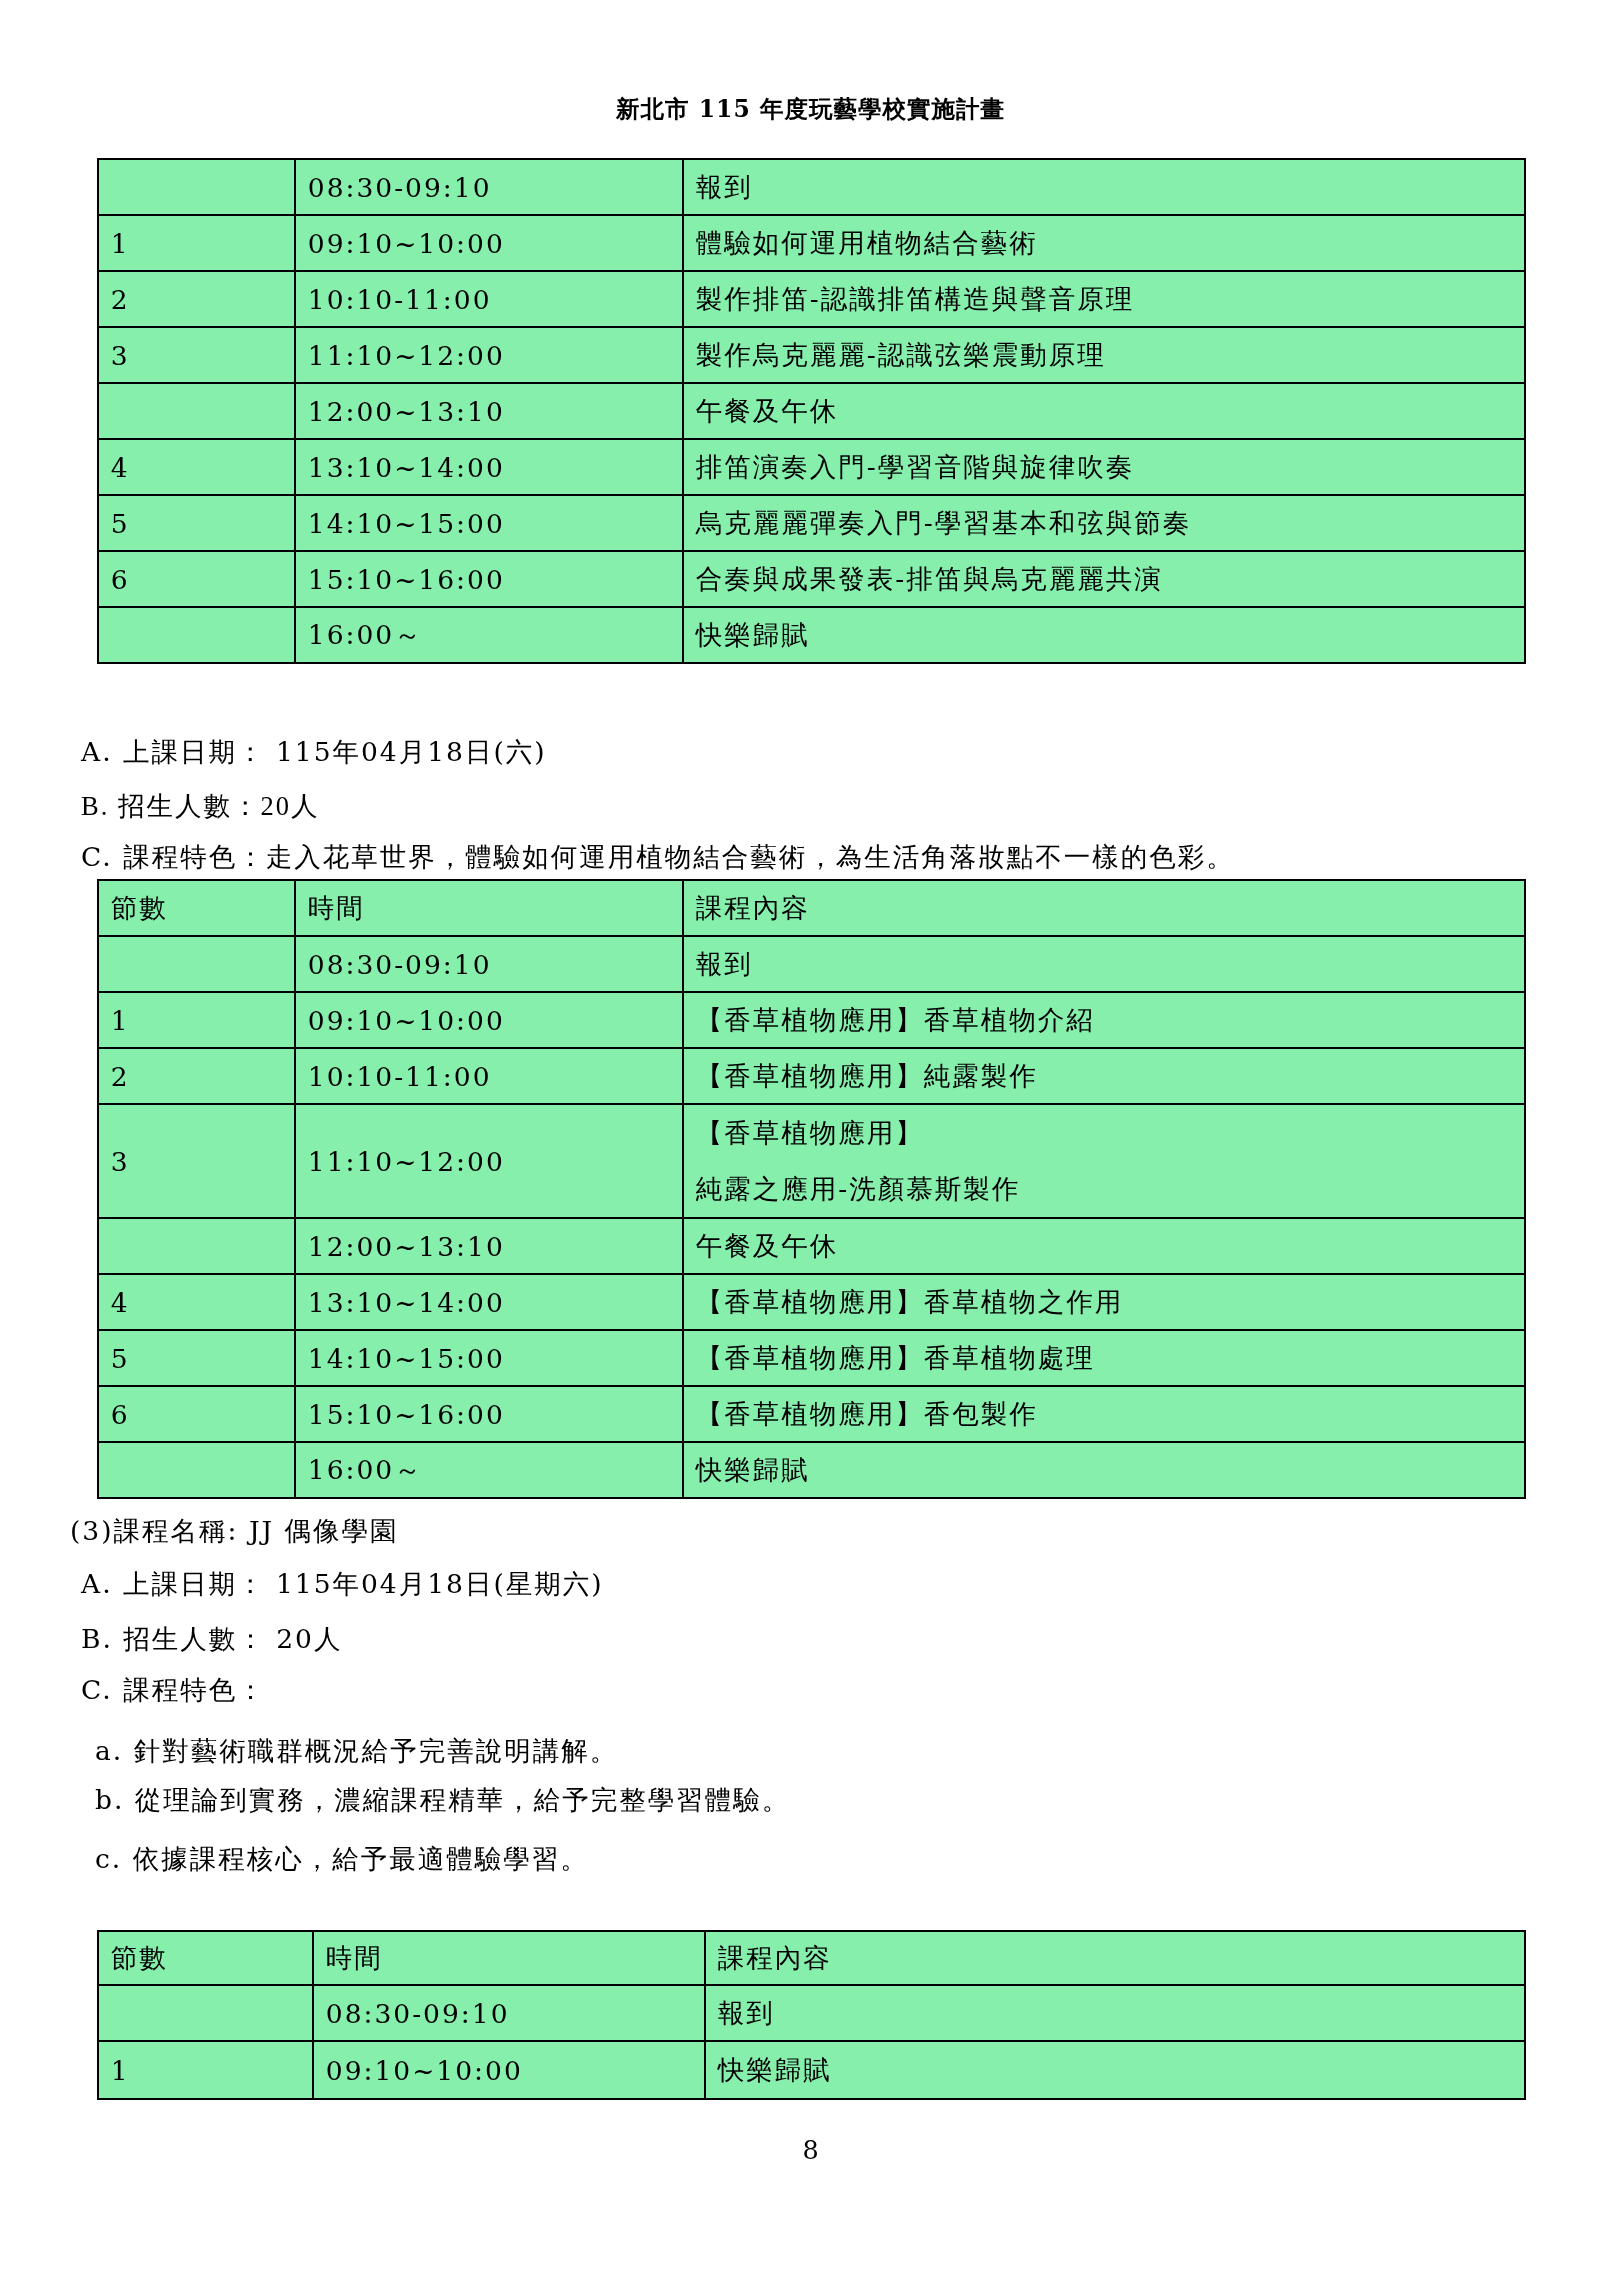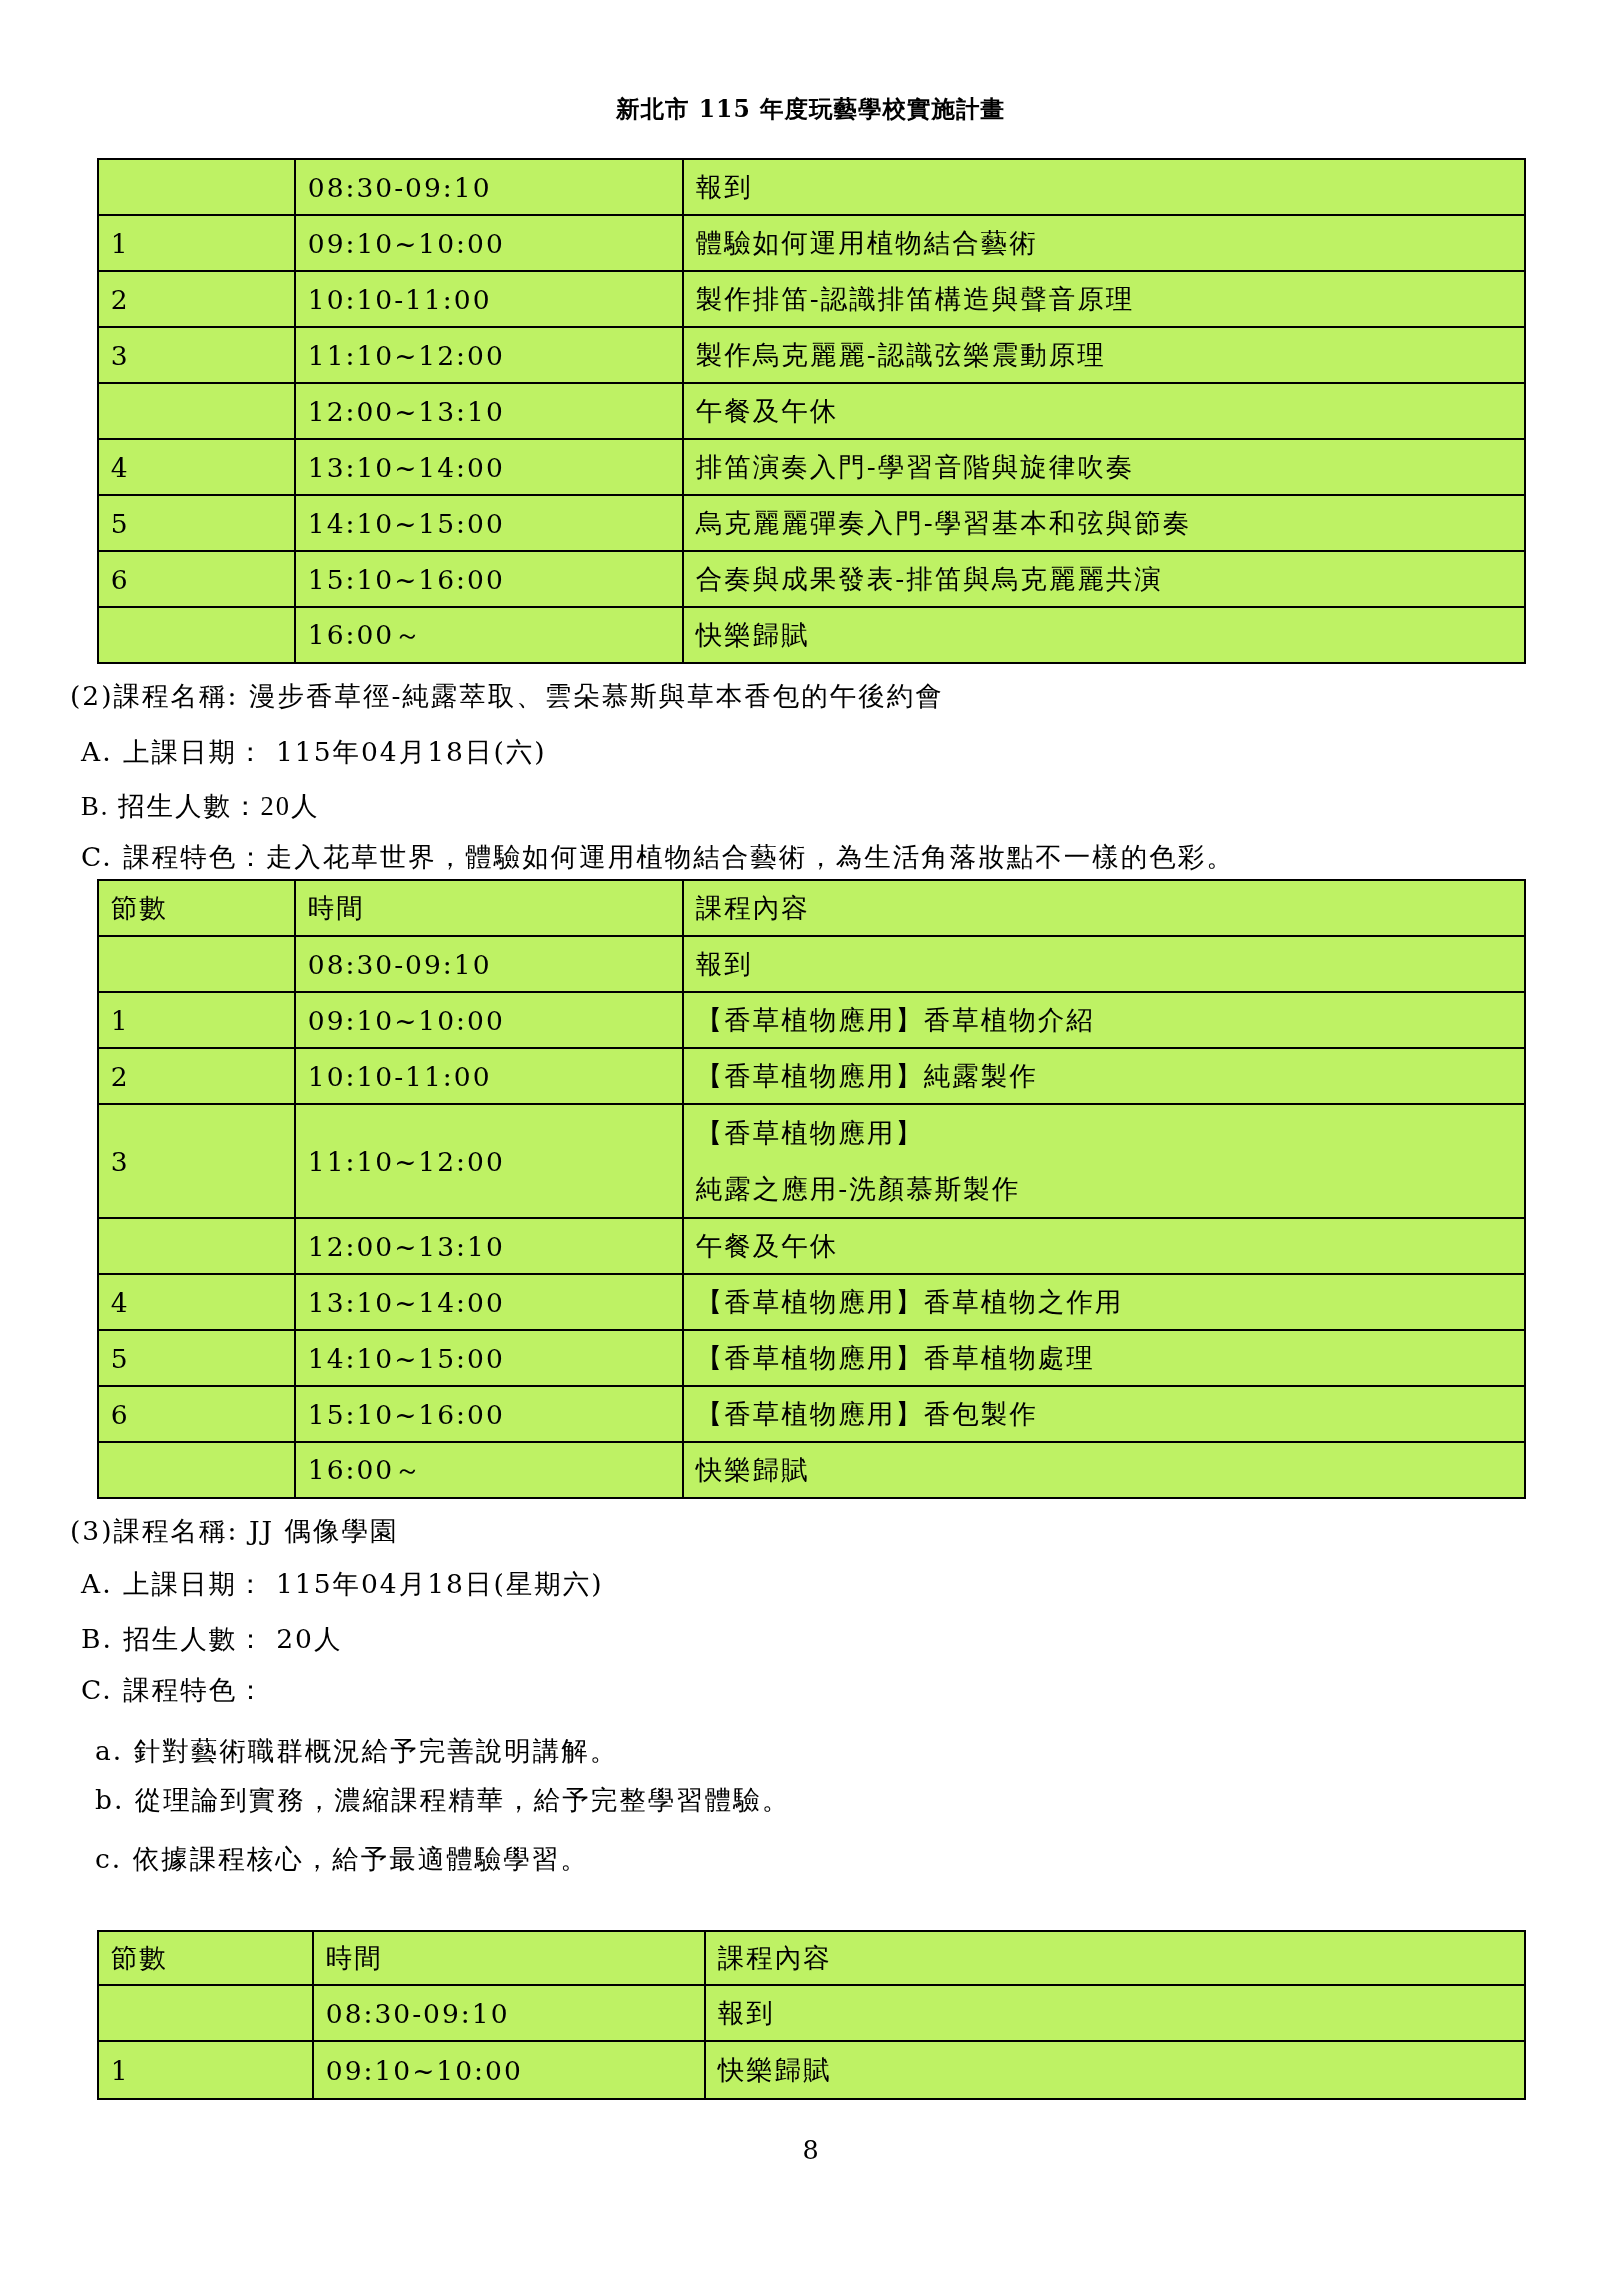--- a/index.html
+++ b/index.html
@@ -12,21 +12,21 @@
     overflow:hidden;
   }
   .title{
     position:absolute;top:96px;left:0;width:100%;
     text-align:center;font-size:23.5px;font-weight:700;letter-spacing:1px;
     line-height:27.4px;white-space:nowrap;
   }
   table.sched{
     position:absolute;left:97px;
     border-collapse:collapse;table-layout:fixed;
-    background:#bef264;
+    background:#86efac;
   }
   table.sched td{
     border:2px solid #000000;
     border-top-width:2.9px;border-bottom-width:2.9px;
     font-size:26.5px;letter-spacing:2px;
     vertical-align:middle;padding:0 3.9px 0 11.8px;
     white-space:nowrap;overflow:hidden;
   }
   .t12 col.c1{width:197px}.t12 col.c2{width:388px}.t12 col.c3{width:842px}
   .t3  col.c1{width:215px}.t3  col.c2{width:392px}.t3  col.c3{width:820px}
@@ -96,21 +96,20 @@
         <td>合奏與成果發表-排笛與烏克麗麗共演</td>
       </tr>
       <tr class="h57">
         <td></td>
         <td>16:00～</td>
         <td>快樂歸賦</td>
       </tr>
     </tbody>
   </table>
 
-  <div class="line" style="top:680px;left:70px;">(2)課程名稱: 漫步香草徑-純露萃取、雲朵慕斯與草本香包的午後約會</div>
   <div class="line" style="top:736px;left:81px;">A. 上課日期：  115年04月18日(六)</div>
   <div class="line" style="top:791px;left:81px;font-family:Liberation Serif, serif;">B. 招生人數：20人</div>
   <div class="line" style="top:841px;left:81px;">C. 課程特色：走入花草世界，體驗如何運用植物結合藝術，為生活角落妝點不一樣的色彩。</div>
 
   <table class="sched t12" style="top:879px;">
     <colgroup>
         <col class="c1">
         <col class="c2">
         <col class="c3">
       </colgroup>

